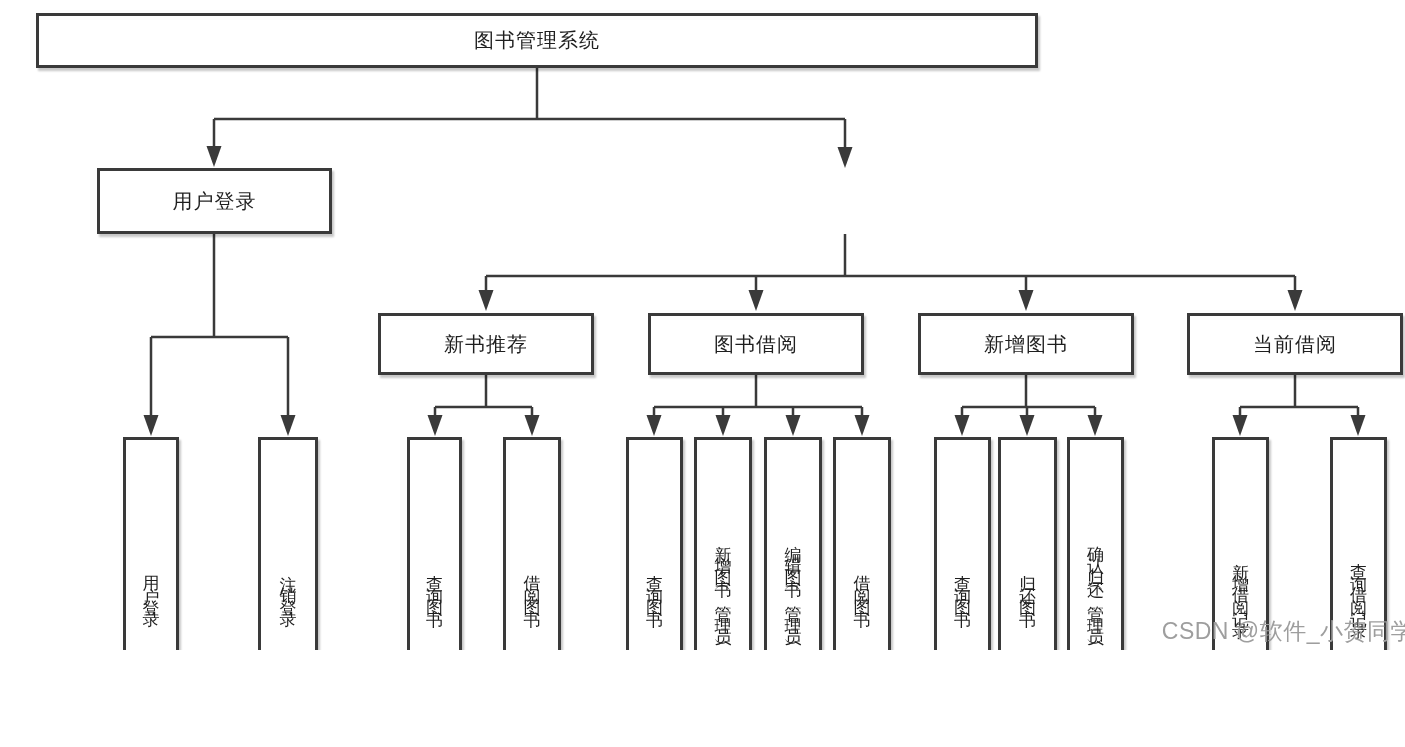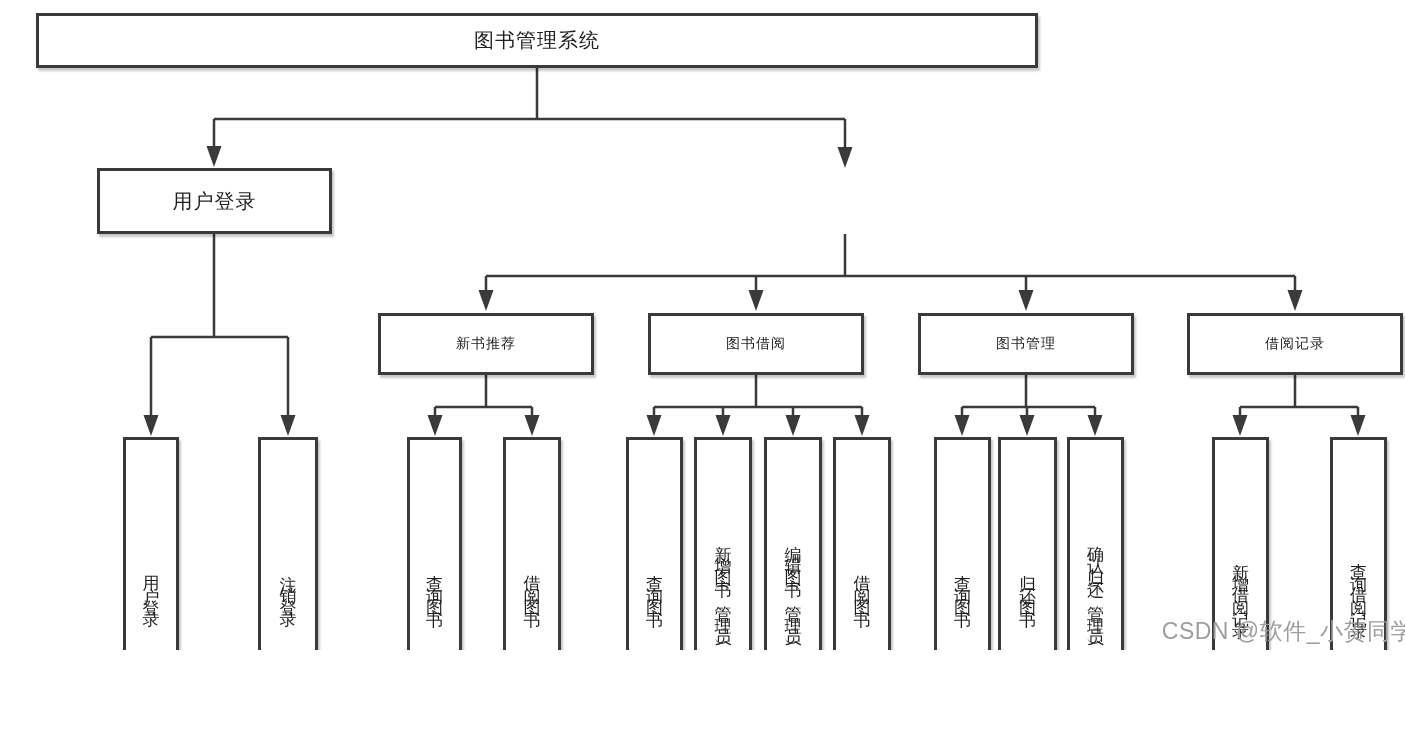--- a/index.html
+++ b/index.html
@@ -32,21 +32,21 @@
     align-items: center;
     justify-content: center;
     color: var(--text);
     box-shadow: 2px 3px 2px rgba(0,0,0,0.22);
     z-index: 2;
   }
   .root-box { left: 21px; top: 13px; width: 1002px; height: 55px; font-size: 20px; letter-spacing: 1px; }
   .l2 { top: 168px; width: 235px; height: 66px; font-size: 20px; letter-spacing: 1px; }
   .l2-user { left: 82px; }
   .l2-mgmt { left: 712px; }
-  .l3 { top: 313px; width: 216px; height: 62px; font-size: 14px; letter-spacing: 1px; }
+  .l3 { top: 313px; width: 216px; height: 62px; font-size: 20px; letter-spacing: 1px; }
   .l3-a { left: 363px; }
   .l3-b { left: 633px; text-align: center; }
   .l3-c { left: 903px; }
   .l3-d { left: 1172px; }
   .leaf {
     position: absolute;
     top: 437px;
     height: 298px;
     box-sizing: border-box;
     border: 3px solid var(--line);
@@ -129,24 +129,24 @@
     <span>用户登录</span>
   </div>
 
   <div class="hbox l3 l3-a">
     <span>新书推荐</span>
   </div>
   <div class="hbox l3 l3-b">
     <span>图书借阅</span>
   </div>
   <div class="hbox l3 l3-c">
-    <span>图书管理</span>
+    <span>新增图书</span>
   </div>
   <div class="hbox l3 l3-d">
-    <span>借阅记录</span>
+    <span>当前借阅</span>
   </div>
 
   <div class="leaf" style="left:108px;width:56px;">
     <span>用户登录</span>
   </div>
   <div class="leaf" style="left:243px;width:60px;">
     <span>注销登录</span>
   </div>
 
   <div class="leaf" style="left:392px;width:55px;">

